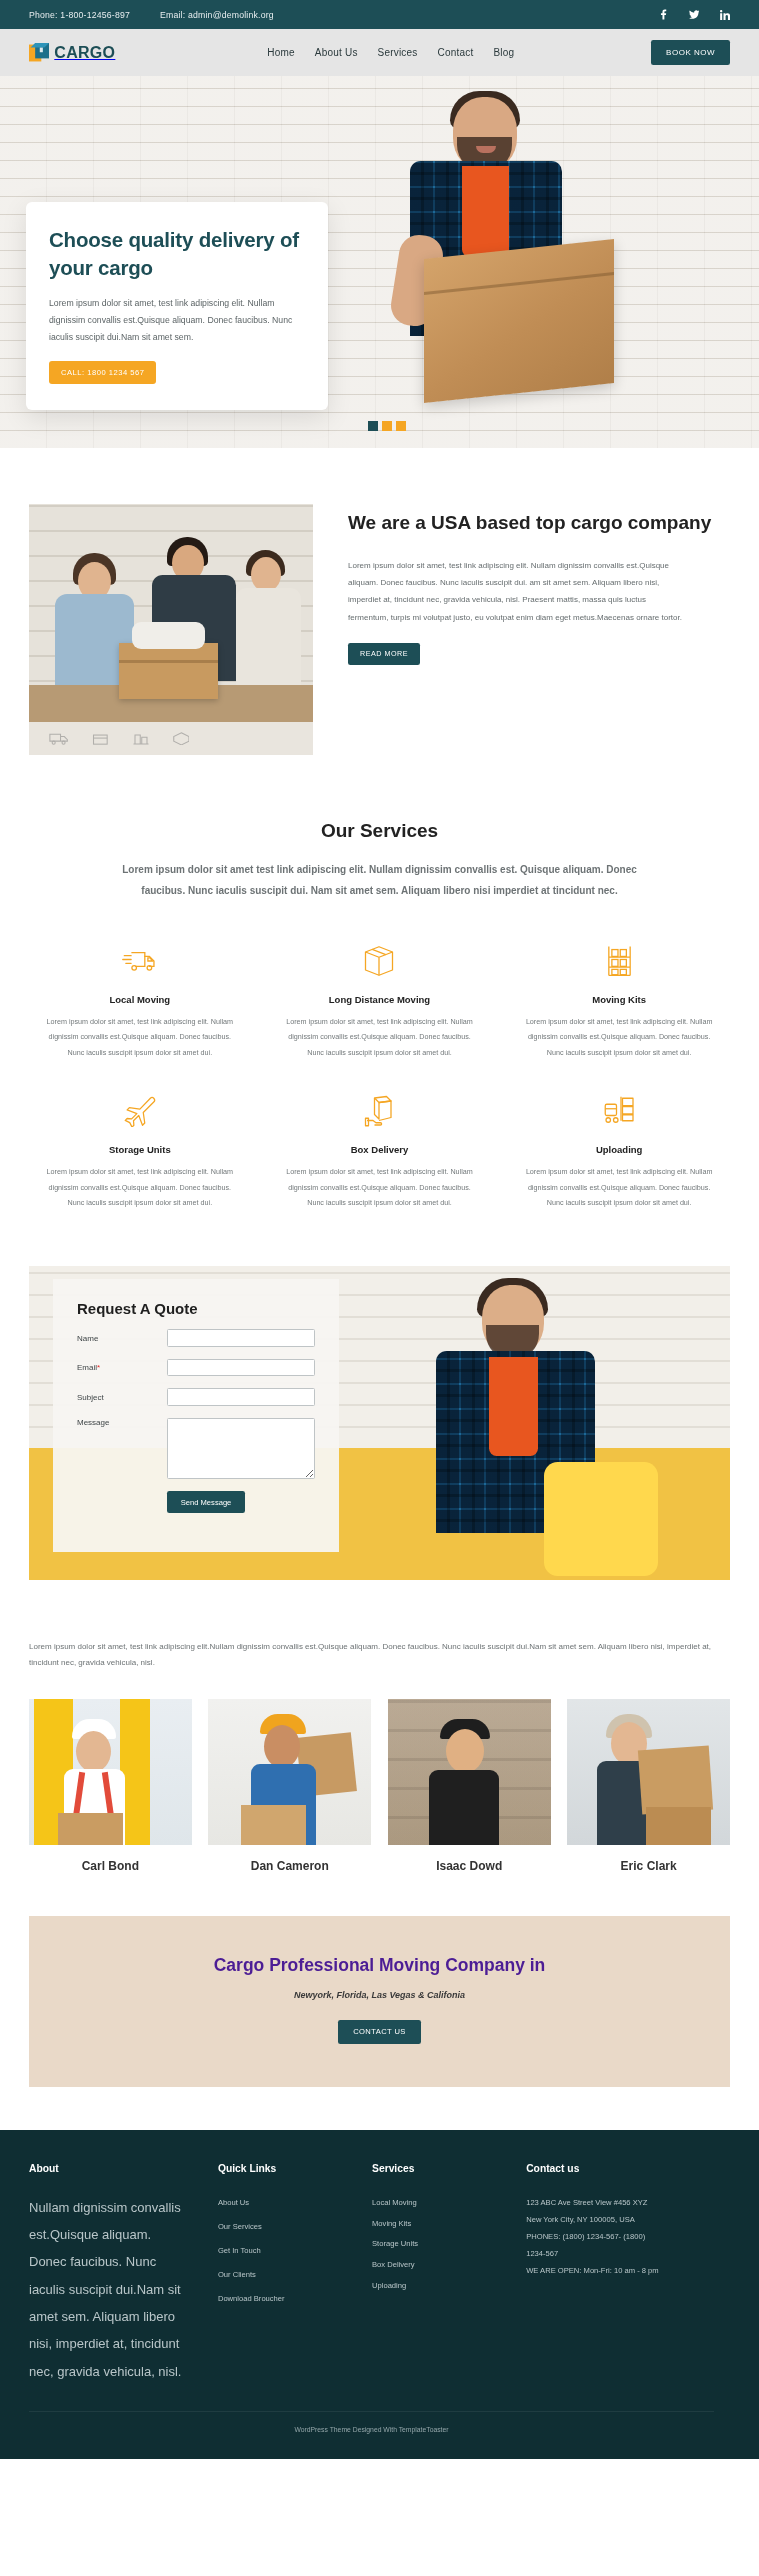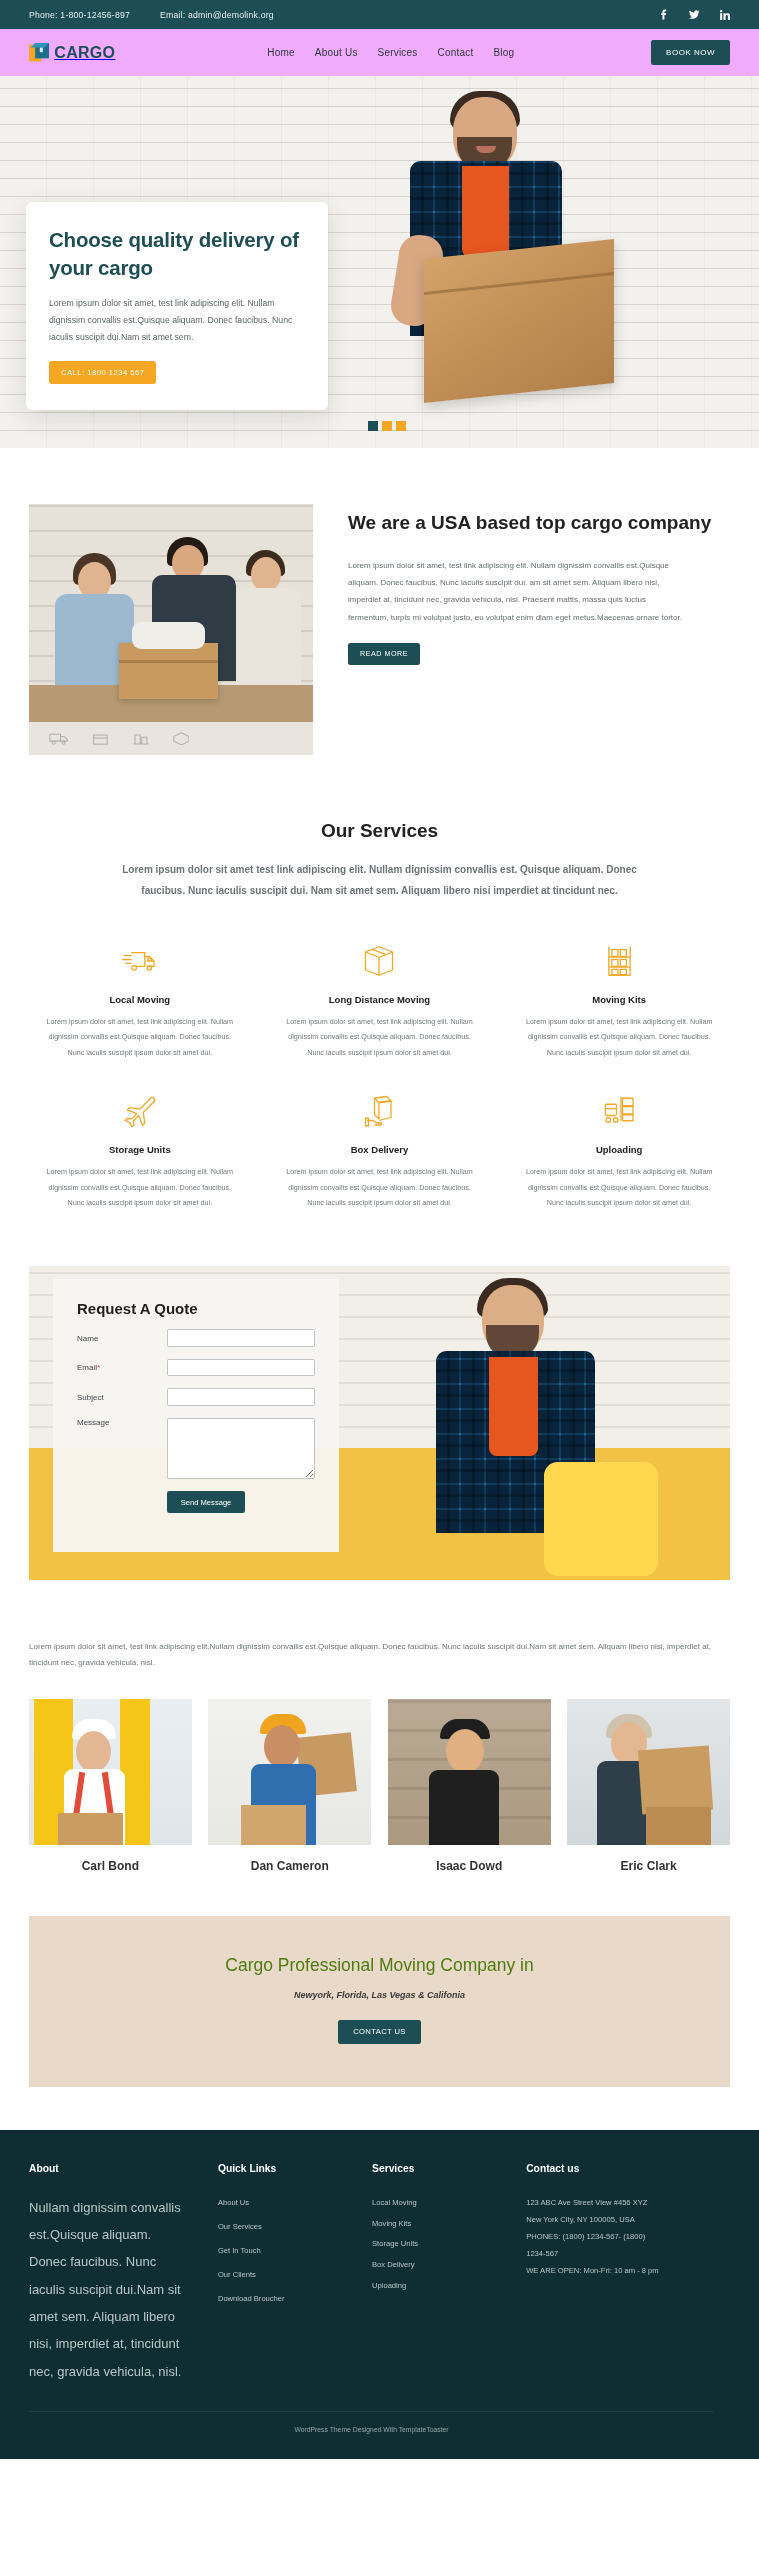--- a/index.html
+++ b/index.html
@@ -24,21 +24,21 @@
     letter-spacing: 0.2px;
   }
   .topbar .tb-item { margin-right: 30px; white-space: nowrap; }
   .topbar .spacer { flex: 1; }
   .social { display: flex; align-items: center; gap: 20px; }
   .social .si { width: 10.6px; height: 10.6px; display: inline-flex; align-items: center; justify-content: center; }
   .social svg { fill: #ffffff; }
 
   
   .nav {
-    background: #f0abfc;
+    background: #e5e5e5;
     height: 47px;
     display: flex;
     align-items: center;
     padding: 0 29px;
     position: relative;
     z-index: 5;
   }
   .logo { display: flex; align-items: center; gap: 5.3px; }
   .logo-mark { width: 20px; height: 20px; position: relative; }
   .logo-text { font-size: 16px; font-weight: 700; color: #1d4e56; letter-spacing: 0.3px; }
@@ -231,21 +231,21 @@
   .tm4 .hair{ position:absolute; left:39px; top:15px; width:46px; height:24px; background:#cfc3ae; border-radius:23px 23px 3px 3px;}
   .tm4 .body{ position:absolute; left:30px; top:62px; width:67px; height:91px; background:#2f3f4a; border-radius:9px 9px 0 0;}
   .tm4 .box { position:absolute; left:73px; top:49px; width:71px; height:64px; background:#c99c62; transform:rotate(-4deg);}
   .tm4 .box2{ position:absolute; left:79px; top:108px; width:65px; height:47px; background:#bb8c52;}
 
   
   .cta-wrap { padding: 0 29px 43px 29px; }
   .cta {
     background: #e9d9c8; padding: 39px 15px 43px 15px; text-align: center;
   }
-  .cta h2 { font-size: 17.5px; font-weight: 400; color: #4d7c0f; }
+  .cta h2 { font-size: 17.5px; font-weight: 700; color: #4c1d95; }
   .cta h4 { margin-top: 13.7px; font-size: 9px; font-style: italic; font-weight: 700; color: #3a3a3a; }
   .contact-btn {
     margin-top: 20px; background: #1d4e56; color: #fff; border: none; border-radius: 2.3px;
     padding: 7.6px 15px; font-size: 7.6px; letter-spacing: 0.4px; cursor: pointer; font-family: inherit;
   }
 
   
   .footer { background: #0f2e33; padding: 33px 45px 26px 29px; }
   .footer-cols { display: grid; grid-template-columns: 1.25fr 1fr 1fr 1.35fr; gap: 15px; }
   .fc h3 { color: #fff; font-size: 10.3px; font-weight: 700; margin-bottom: 20px; }

